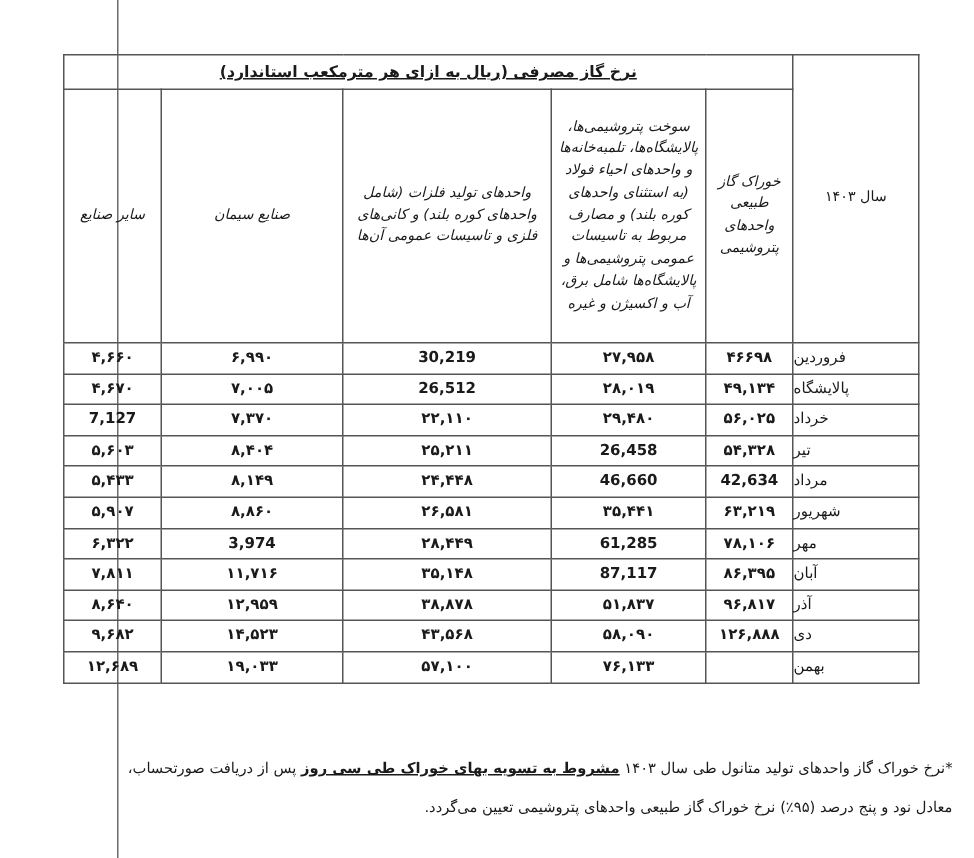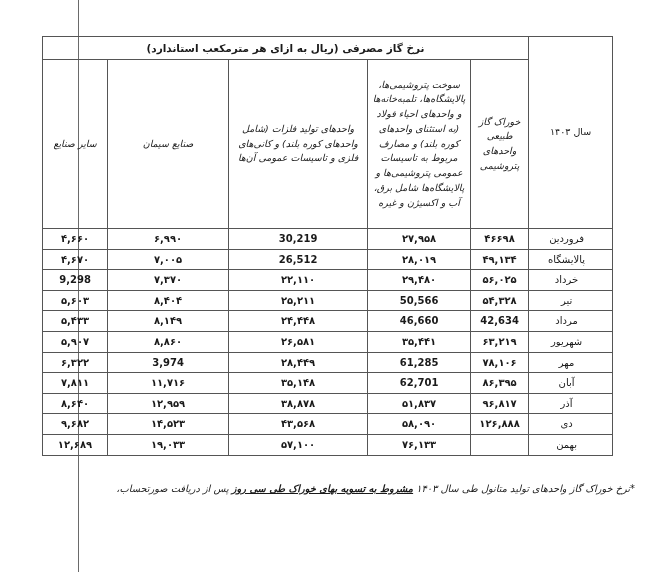--- a/index.html
+++ b/index.html
@@ -11,28 +11,28 @@
       position: absolute; left: 78px; top: 0; width: 1px; height: 572px; background: #6a6a6a;
     }
     table.rates {
       position: absolute; left: 42px; top: 36px; width: 570px;
       border-collapse: collapse; direction: rtl; table-layout: fixed;
     }
     table.rates td, table.rates th {
       border: 1px solid #555; padding: 0; text-align: center; vertical-align: middle;
       font-weight: normal; font-size: 9.5px; line-height: 1.55;
     }
-    .title-cell { height: 22px; font-weight: bold !important; font-size: 10.5px !important; }
+    .title-cell { height: 22px; font-weight: bold !important; font-size: 10.5px !important; text-decoration: underline; }
     .hdr-row td { height: 168px; font-style: italic; }
     .hdr-row .col-text { padding: 0 4px; }
     tr.data td { height: 19.6px; font-size: 10px; font-weight: bold; }
-    tr.data td.month { text-align: center; padding-right: 8px; font-weight: normal; font-size: 10px; }
+    tr.data td.month { text-align: left; padding-right: 8px; font-weight: normal; font-size: 10px; }
     .footnote {
-      position: absolute; right: 14px; top: 476px; width: 630px; direction: rtl; text-align: right;
-      font-size: 9.8px; line-height: 26px; font-style: italic;
+      position: absolute; right: 14px; top: 500px; width: 630px; direction: rtl; text-align: right;
+      font-size: 9.8px; line-height: 26px;
     }
     .footnote .ul { text-decoration: underline; font-weight: bold; }
   </style>
 </head>
 <body>
 
 <div class="scan-line"></div>
 
 <table class="rates">
   <colgroup>
@@ -70,26 +70,26 @@
     <td>26,512</td>
     <td>۷,۰۰۵</td>
     <td>۴,۶۷۰</td>
   </tr>
   <tr class="data">
     <td class="month">خرداد</td>
     <td>۵۶,۰۲۵</td>
     <td>۲۹,۴۸۰</td>
     <td>۲۲,۱۱۰</td>
     <td>۷,۳۷۰</td>
-    <td>9,298</td>
+    <td>7,127</td>
   </tr>
   <tr class="data">
     <td class="month">تیر</td>
     <td>۵۴,۳۲۸</td>
-    <td>50,566</td>
+    <td>26,458</td>
     <td>۲۵,۲۱۱</td>
     <td>۸,۴۰۴</td>
     <td>۵,۶۰۳</td>
   </tr>
   <tr class="data">
     <td class="month">مرداد</td>
     <td>42,634</td>
     <td>46,660</td>
     <td>۲۴,۴۴۸</td>
     <td>۸,۱۴۹</td>
@@ -107,21 +107,21 @@
     <td class="month">مهر</td>
     <td>۷۸,۱۰۶</td>
     <td>61,285</td>
     <td>۲۸,۴۴۹</td>
     <td>3,974</td>
     <td>۶,۳۲۲</td>
   </tr>
   <tr class="data">
     <td class="month">آبان</td>
     <td>۸۶,۳۹۵</td>
-    <td>62,701</td>
+    <td>87,117</td>
     <td>۳۵,۱۴۸</td>
     <td>۱۱,۷۱۶</td>
     <td>۷,۸۱۱</td>
   </tr>
   <tr class="data">
     <td class="month">آذر</td>
     <td>۹۶,۸۱۷</td>
     <td>۵۱,۸۳۷</td>
     <td>۳۸,۸۷۸</td>
     <td>۱۲,۹۵۹</td>
@@ -141,13 +141,14 @@
     <td>۷۶,۱۳۳</td>
     <td>۵۷,۱۰۰</td>
     <td>۱۹,۰۳۳</td>
     <td>۱۲,۶۸۹</td>
   </tr>
 </tbody>
   </table>
 
 <div class="footnote">
   <div><span>*نرخ خوراک گاز واحدهای تولید متانول طی سال ۱۴۰۳ </span><span class="ul">مشروط به تسویه بهای خوراک طی سی روز</span><span> پس از دریافت صورتحساب،</span></div>
+  <div>معادل نود و پنج درصد (۹۵٪) نرخ خوراک گاز طبیعی واحدهای پتروشیمی تعیین می‌گردد.</div>
 </div>
 
 </body></html>

